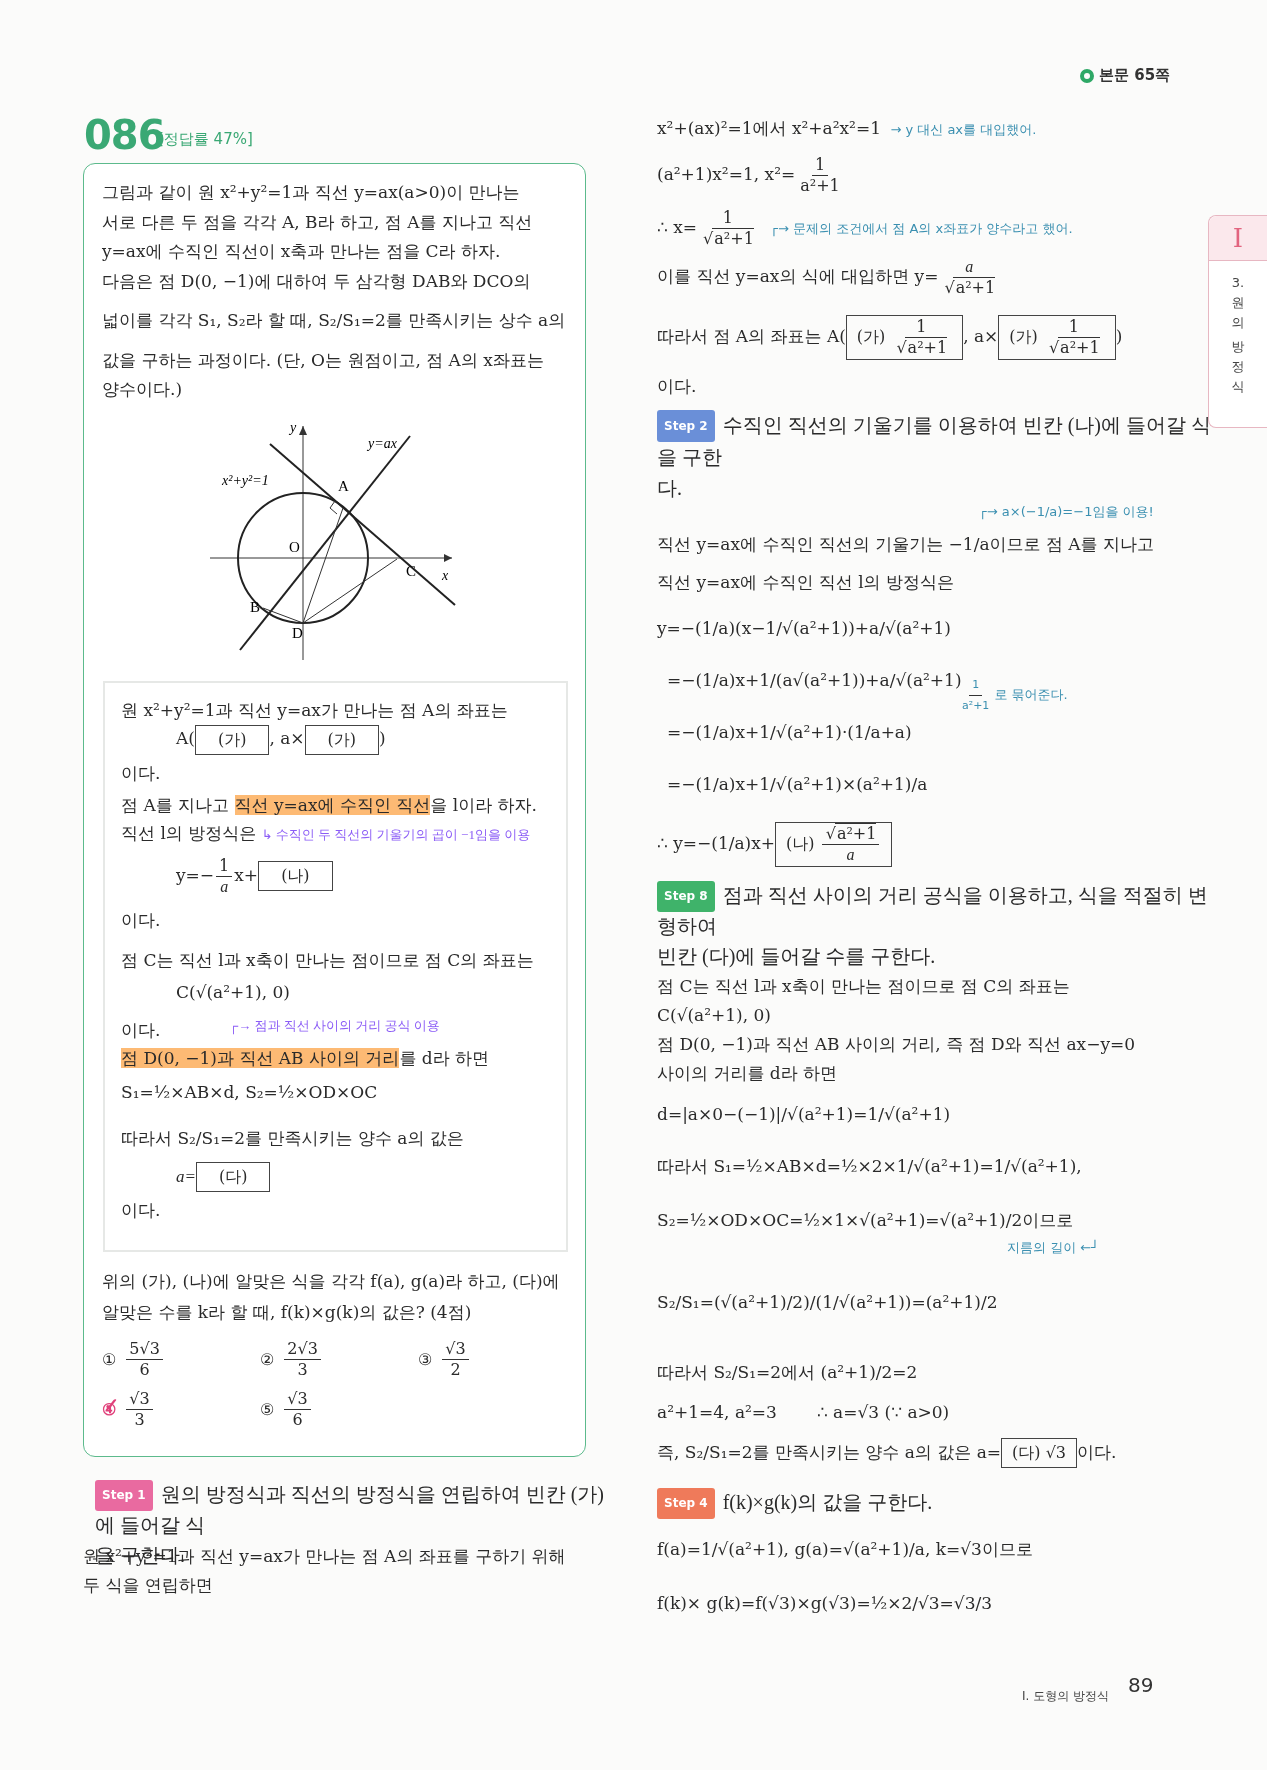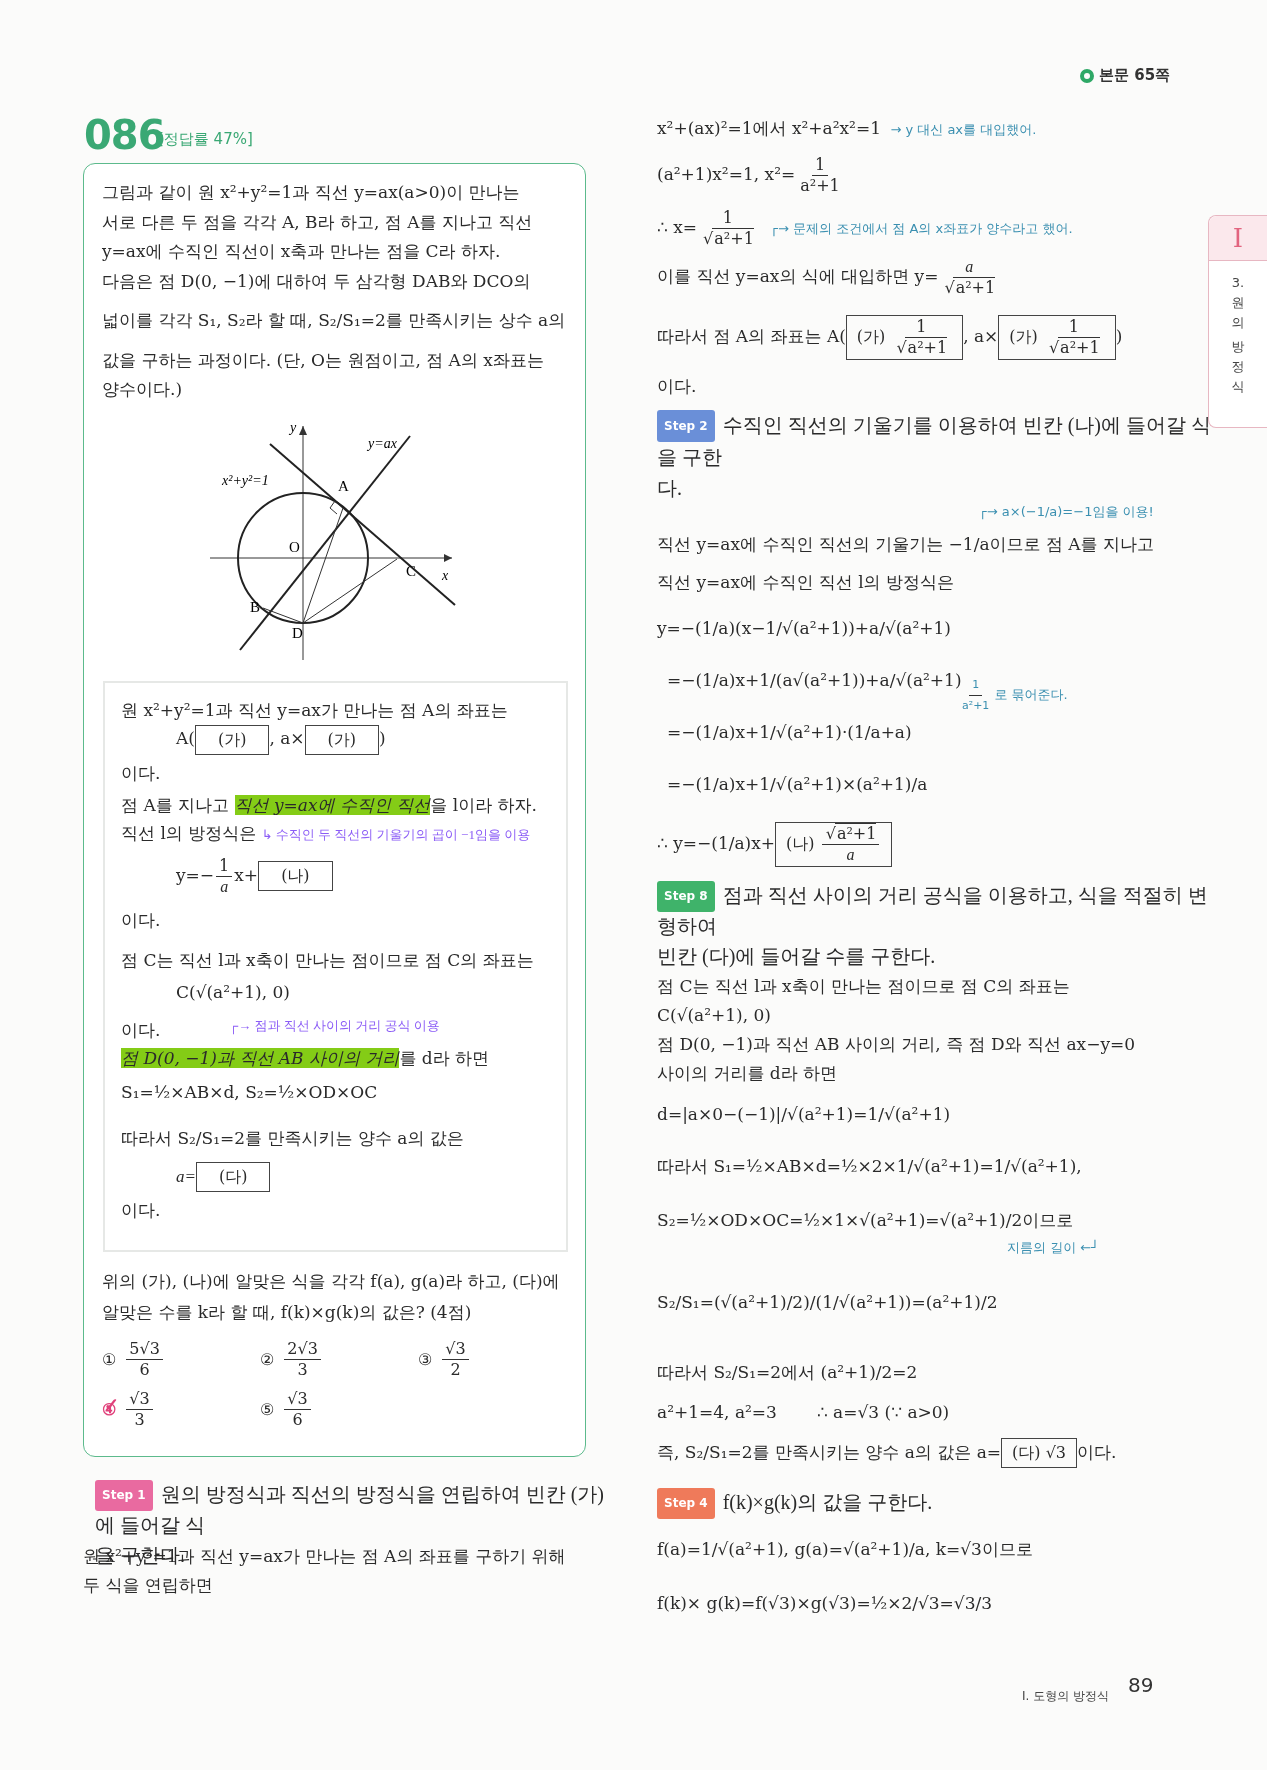--- a/index.html
+++ b/index.html
@@ -10,21 +10,21 @@
   .m { font-family: "Liberation Serif", "DejaVu Serif", serif; font-style: italic; }
   .frac { display: inline-flex; flex-direction: column; align-items: center; vertical-align: middle; margin: 0 2px; font-size: 16px; line-height: 18px; }
   .frac .n { padding: 0 3px 1px; border-bottom: 1px solid #333; }
   .frac .d { padding: 1px 3px 0; }
   .sqrt { border-top: 1px solid #333; padding-left: 1px; }
   .sqrt::before { content: "√"; margin-left: -10px; margin-right: 1px; }
   .sq { display: inline-block; padding-left: 10px; }
   .boxed { display: inline-block; border: 1px solid #444; padding: 2px 10px; vertical-align: middle; font-size: 16px; }
   .blue-note { color: #3a8fb0; font-family: "DejaVu Sans", sans-serif; font-size: 13px; }
   .pink-note { color: #8b5cf6; font-family: Liberation Serif, serif; font-size: 13px; }
-  .hl { background: #84cc16; font-style: italic; }
+  .hl { background: #fdba74; }
   .step { display: inline-block; color: #fff; font-family: "DejaVu Sans", sans-serif; font-size: 12px; font-weight: bold; padding: 1px 7px; border-radius: 3px; margin-right: 8px; vertical-align: 2px; }
   .step-text { font-family: Liberation Serif, serif; font-size: 20px; }
 </style>
 </head>
 <body>
 
 <div class="abs sans" style="left:1080px;top:66px;font-size:15px;font-weight:bold;color:#333;display:flex;align-items:center;gap:5px;">
   <span style="width:14px;height:14px;border:4px solid #2ea866;border-radius:50%;display:inline-block;"></span>
   <span>본문 65쪽</span>
 </div>

